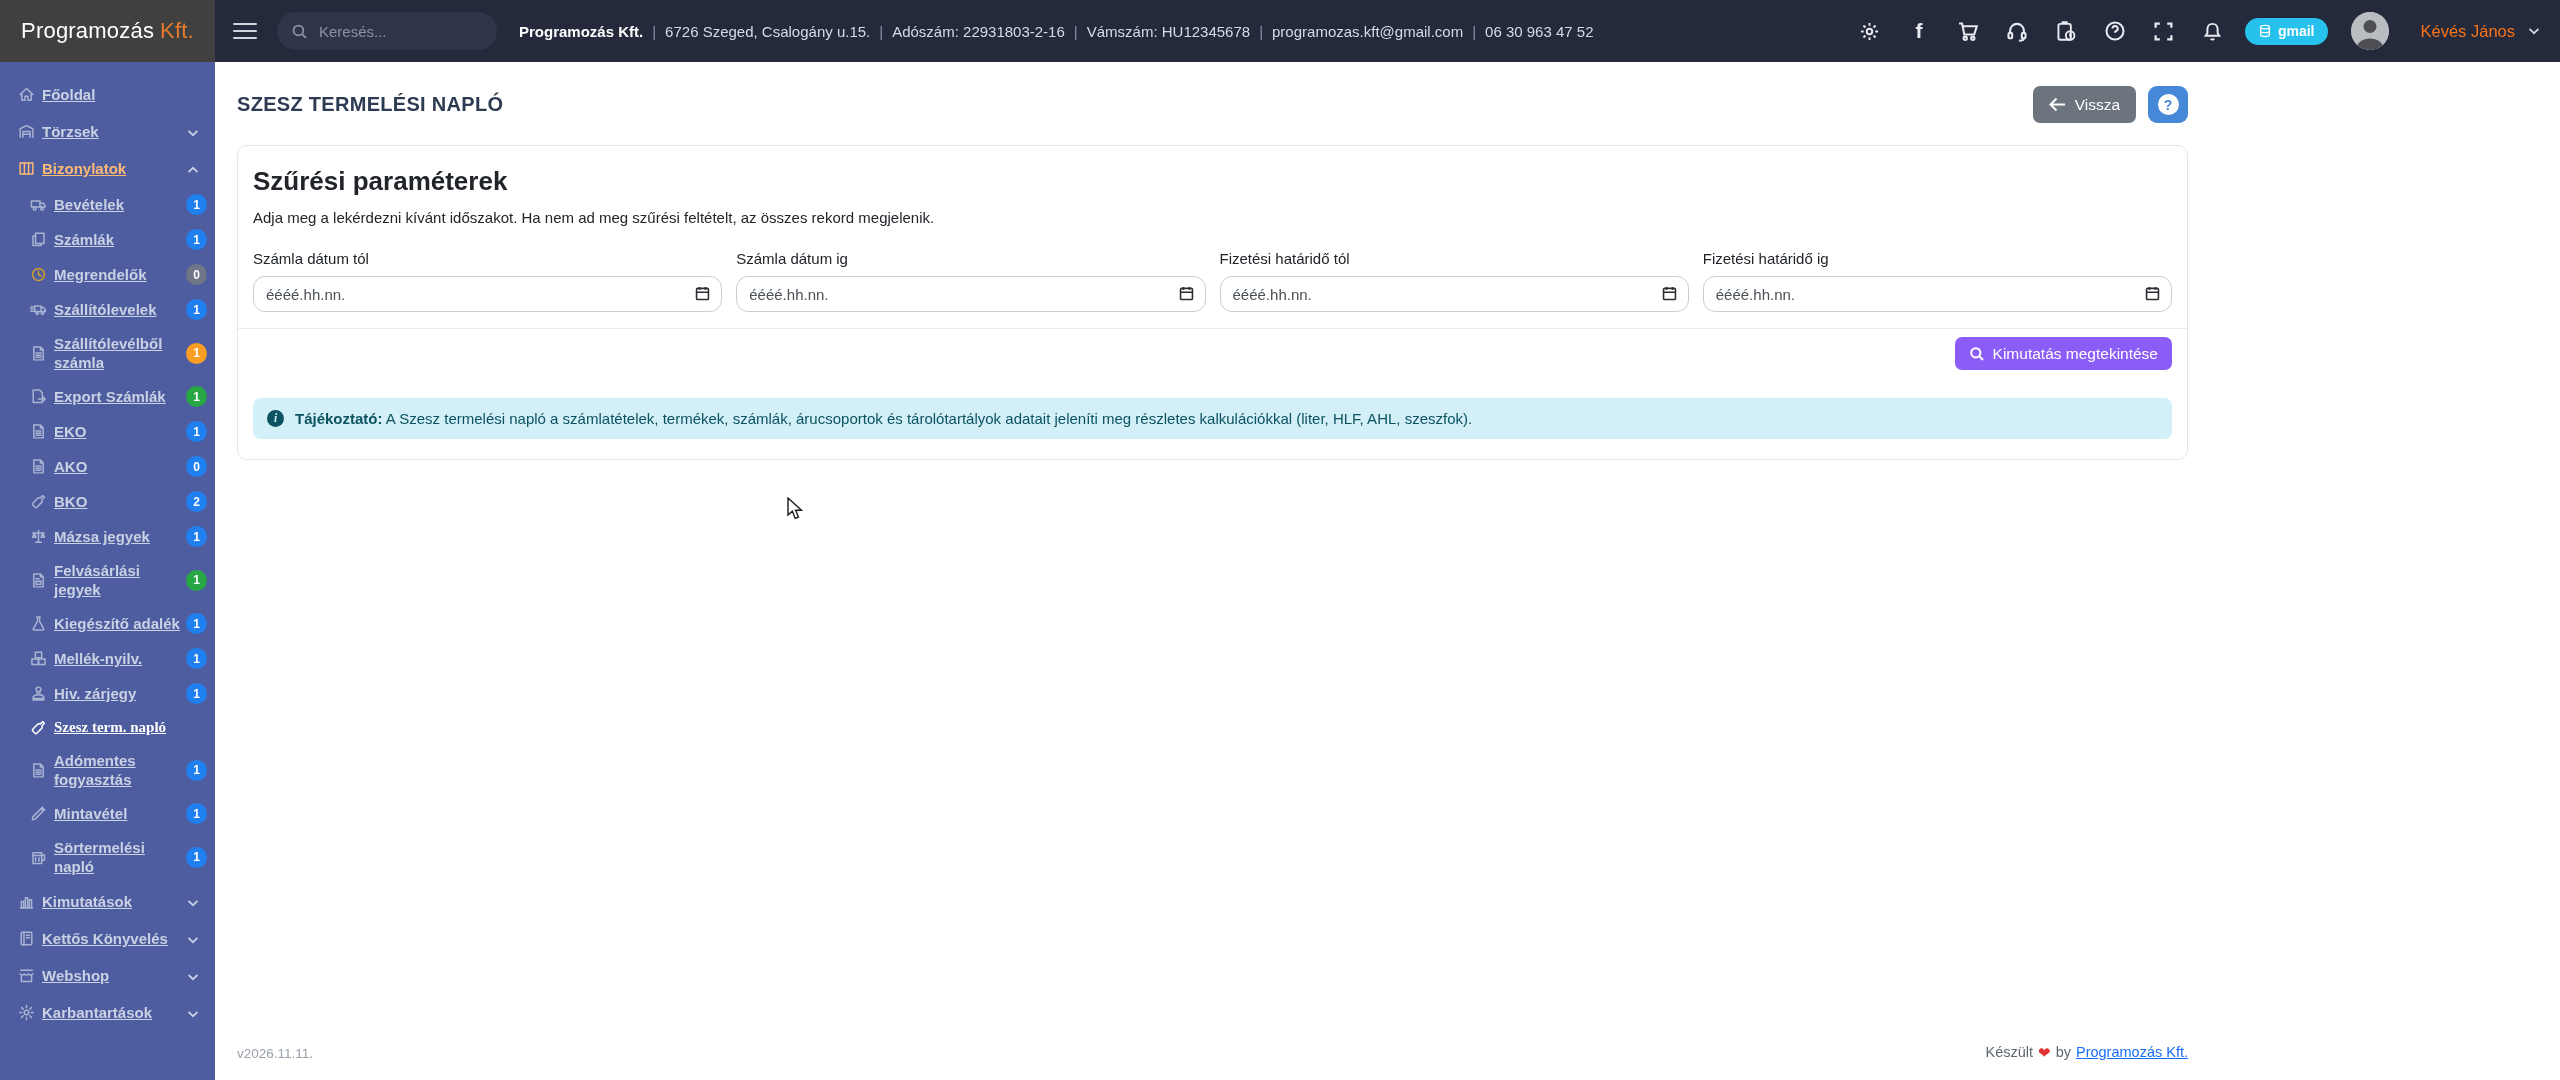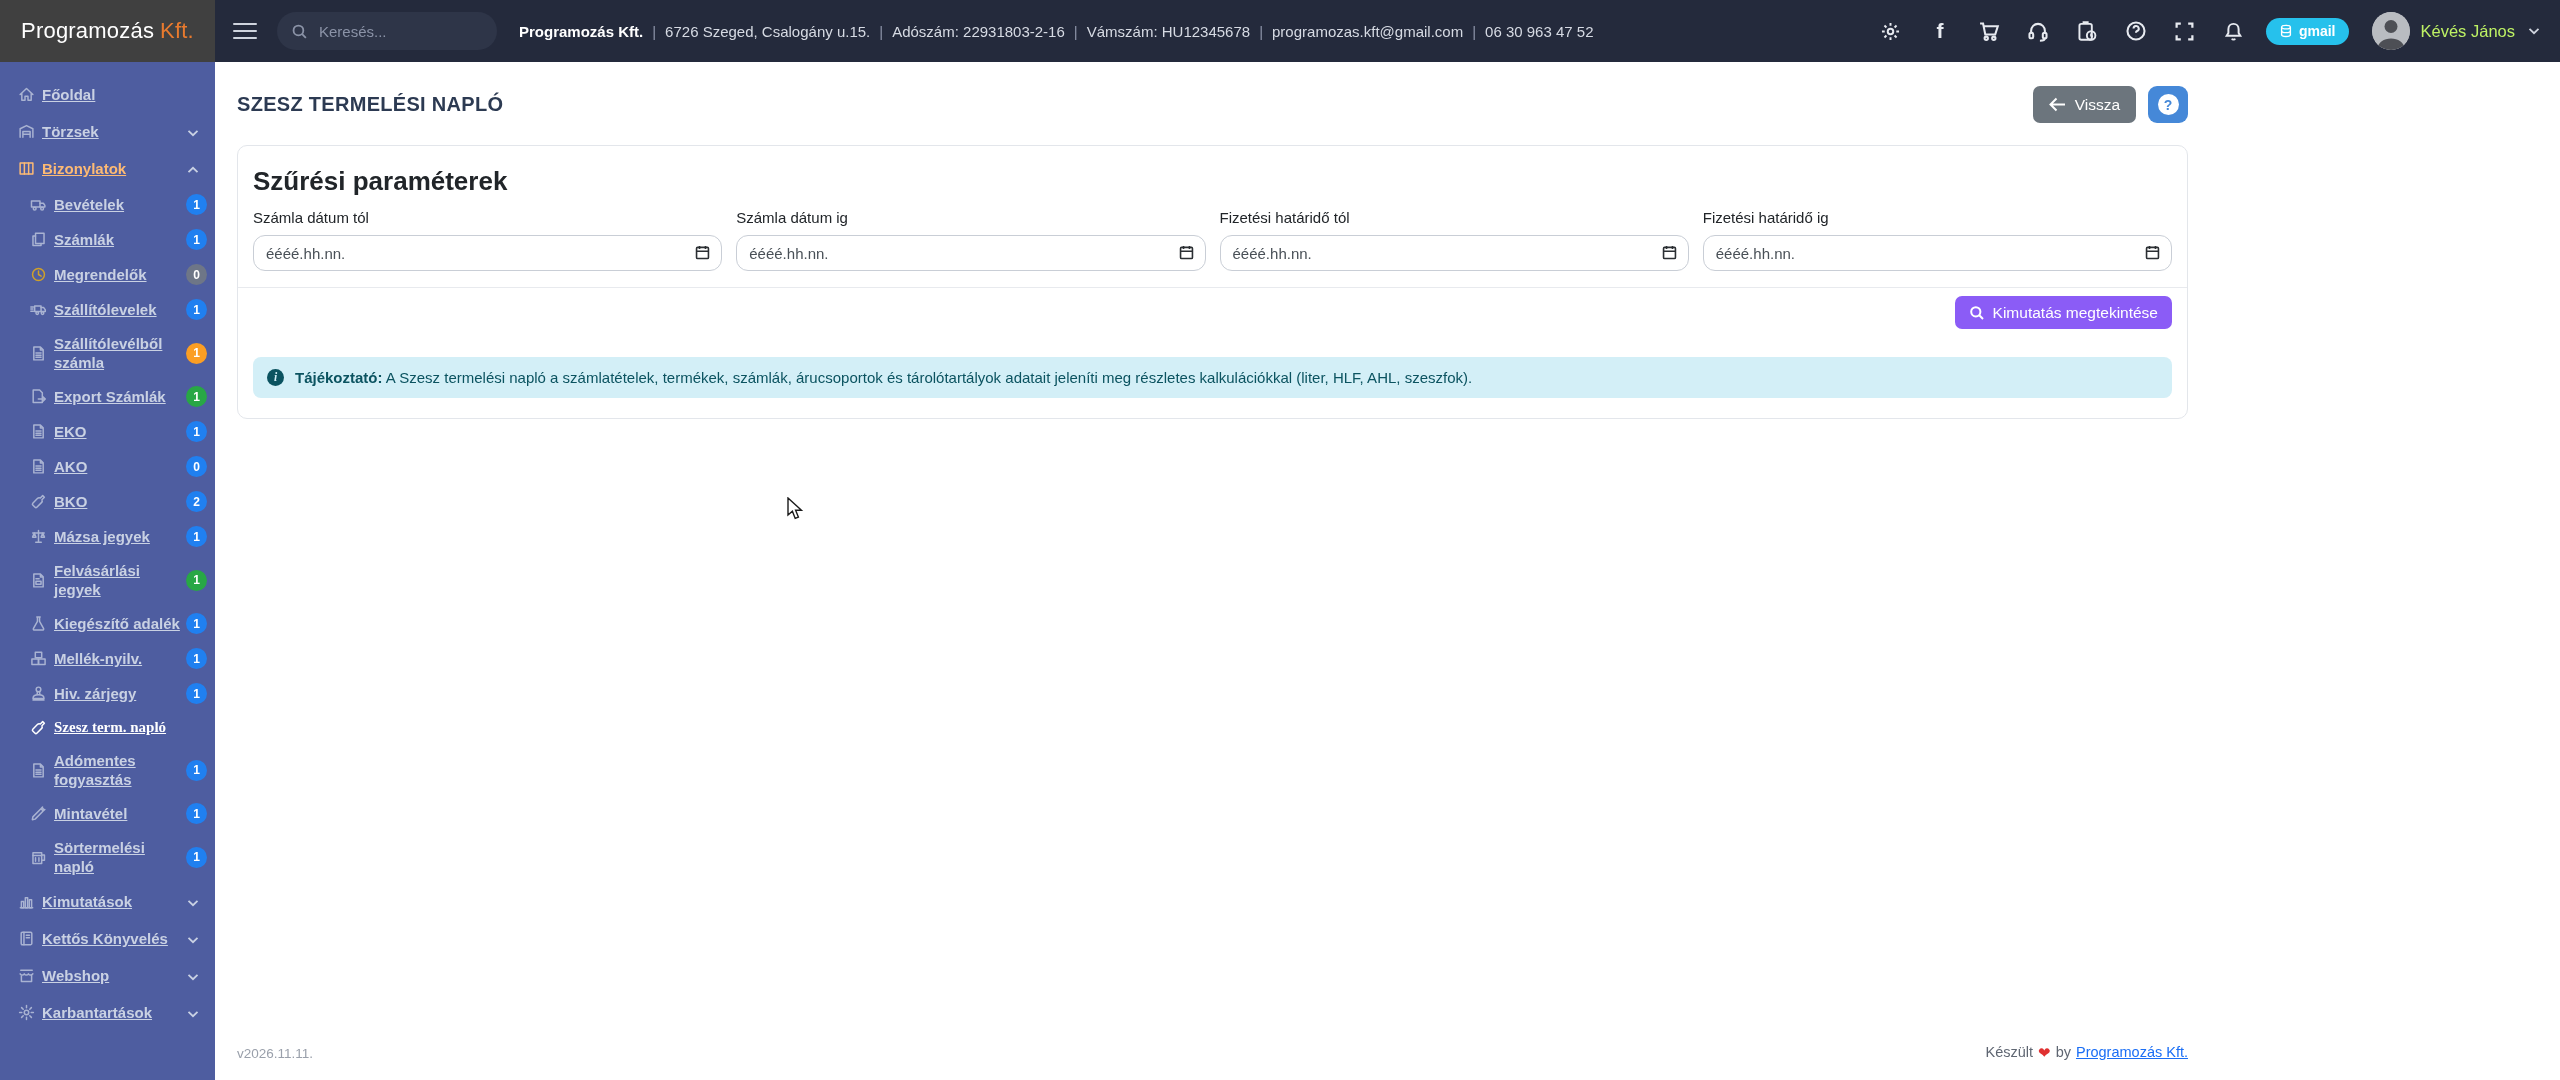--- a/index.html
+++ b/index.html
@@ -30,21 +30,21 @@
   .topbar-right { margin-left:auto; display:flex; align-items:center; gap:15px;
     padding-right:20px; color:#e7eaf0; }
   .tb-icon { width:34px; height:34px; display:flex; align-items:center; justify-content:center; cursor:pointer; }
   .fb-letter { font-size:21px; font-weight:bold; color:#e7eaf0; }
   .forge-pill { background:#26c1ec; color:#fff; height:27px; border-radius:14px;
     padding:0 13px; display:flex; align-items:center; gap:6px;
     font-size:14px; font-weight:bold; cursor:pointer; }
   .user { display:flex; align-items:center; gap:11px; margin-left:8px; cursor:pointer; }
   .avatar { width:38px; height:38px; border-radius:50%; background:#b9bcc1; overflow:hidden;
     display:flex; align-items:flex-end; justify-content:center; }
-  .user-name { color:#bef264; font-size:16.5px; }
+  .user-name { color:#f97316; font-size:16.5px;margin-left:21px; }
   .caret { color:#cfd4de; font-size:12px; margin-left:2px; }
 
   
   .sidebar { position:absolute; top:62px; left:0; width:215px; height:1018px;
     background:#4e5da0; padding-top:14px; overflow:hidden; }
   .nav-item { display:flex; align-items:center; color:#c9d1e3; cursor:pointer;
     font-size:15px; font-weight:600; }
   .nav-item.top { padding:9px 16px 9px 16px; }
   .nav-item.sub { padding:7px 8px 7px 28px; }
   .nav-icon { flex:0 0 20px; width:20px; margin-right:6px; display:flex;
@@ -506,20 +506,21 @@
         <span>Vissza</span>
       </button>
       <button class="btn-help">
         <span class="qmark">?</span>
       </button>
     </div>
   </div>
 
   <div class="card">
     <div class="card-title">Szűrési paraméterek</div>
+    <div class="card-subtitle">Adja meg a lekérdezni kívánt időszakot. Ha nem ad meg szűrési feltételt, az összes rekord megjelenik.</div>
     <div class="fields" id="filter-fields">
         <div class="field">
           <label>Számla dátum tól</label>
           <div class="date-wrap"><input type="text" class="date-input" placeholder="éééé.hh.nn." style=""><span class="cal-icon"><svg width="17" height="17" viewBox="0 0 16 16" fill="none" stroke="currentColor" stroke-width="1.5">
                 <rect x="2.4" y="3.2" width="11.2" height="10.4" rx="1"></rect>
                 <path d="M5.2 1.8v2.8M10.8 1.8v2.8M2.4 6.8h11.2"></path>
               </svg></span></div>
         </div>
         <div class="field">
           <label>Számla dátum ig</label>

